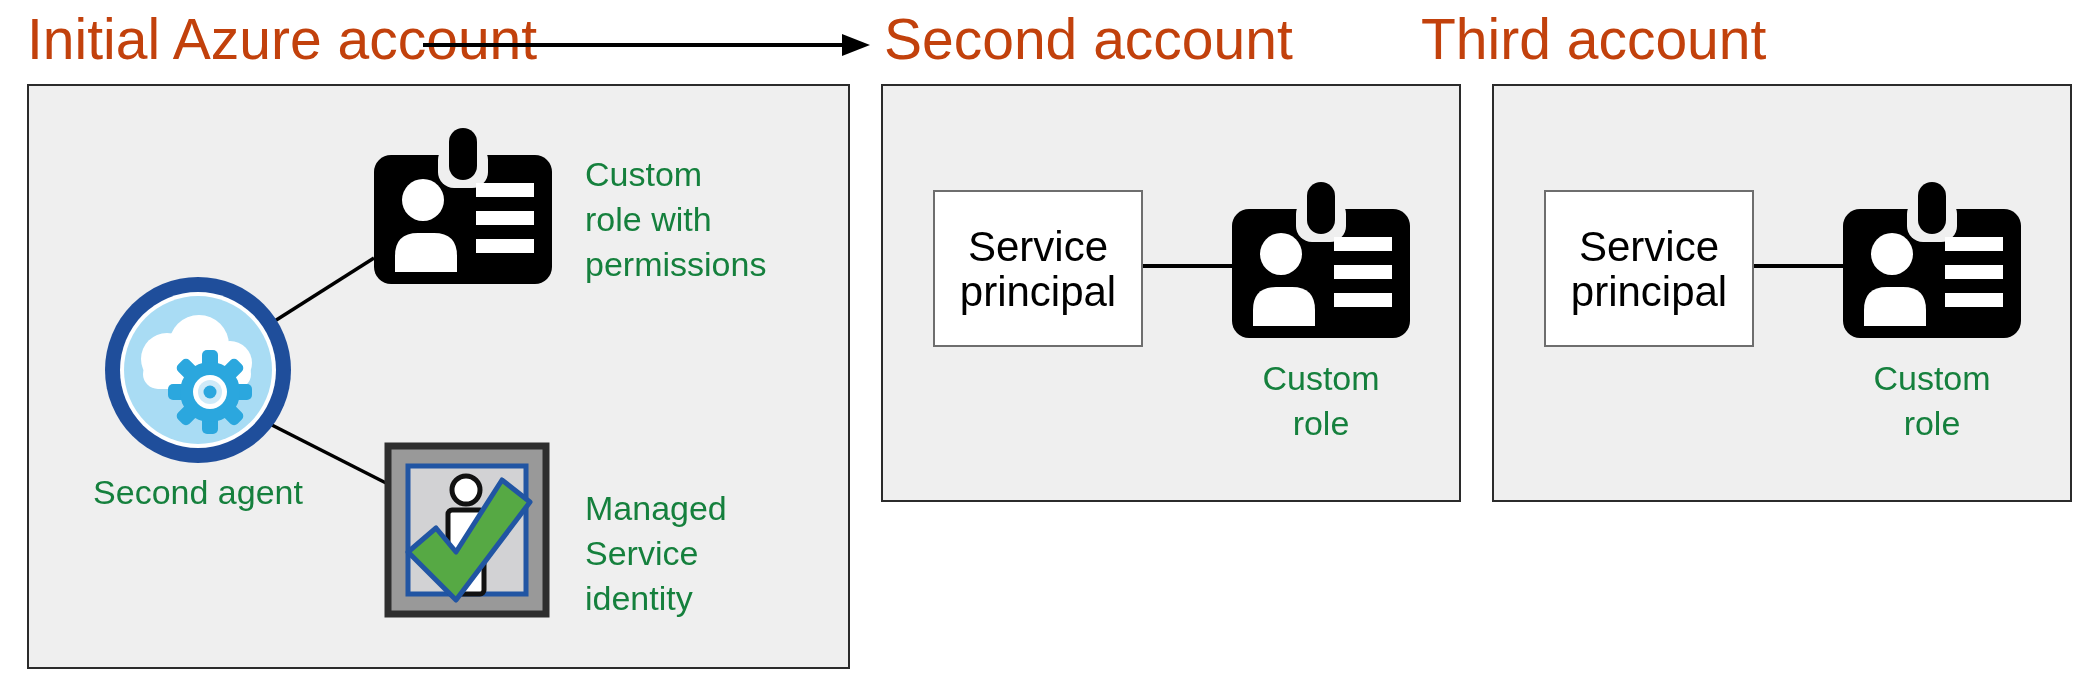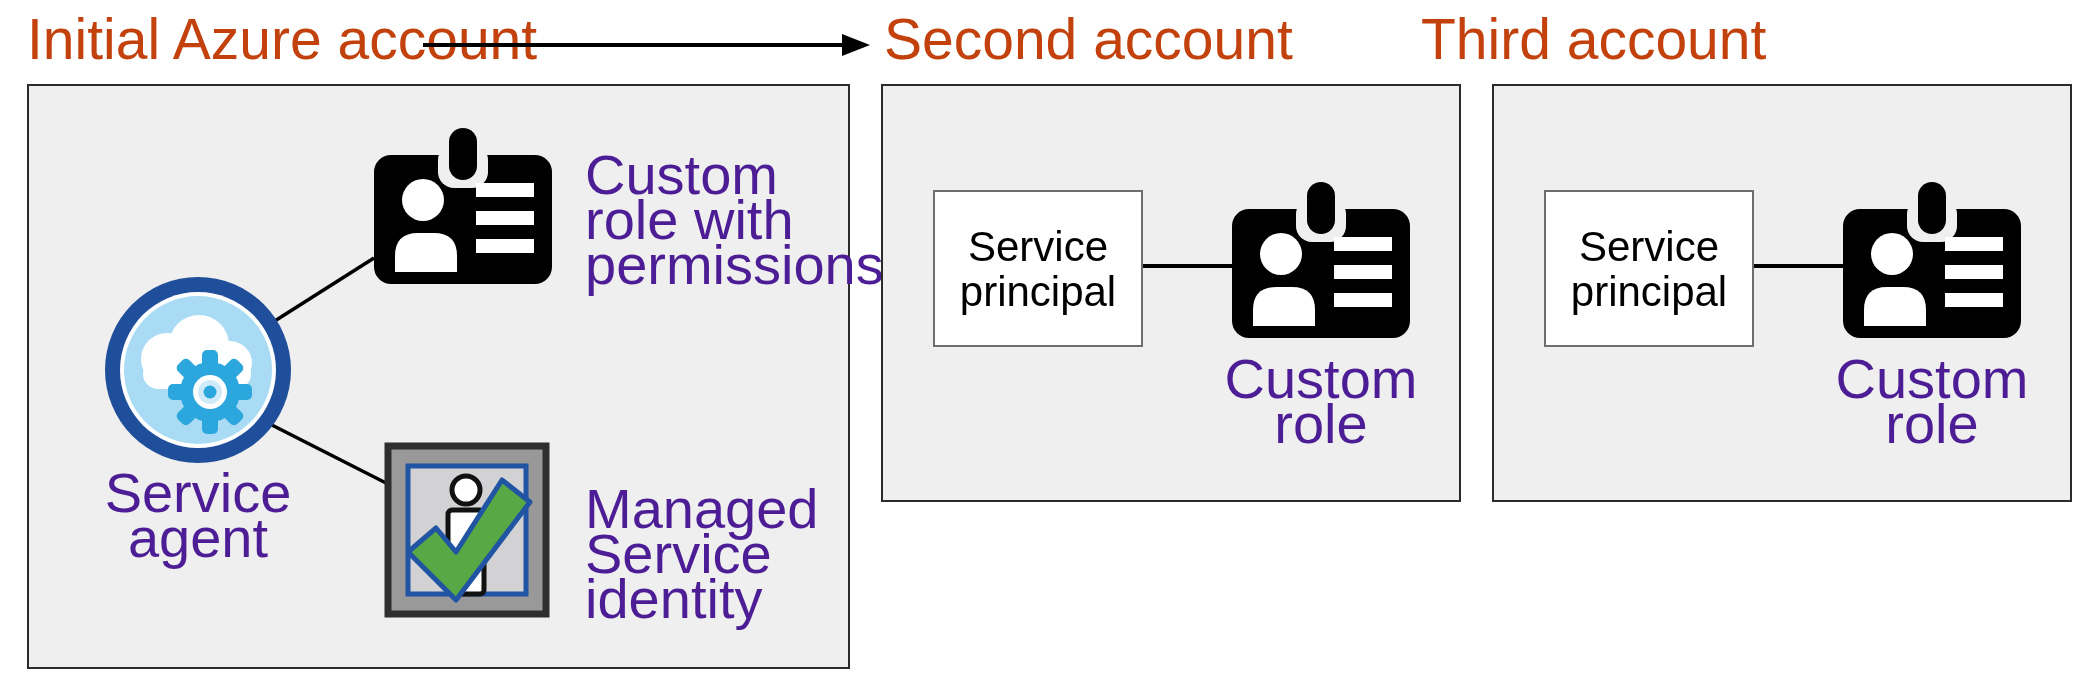--- a/index.html
+++ b/index.html
@@ -18,21 +18,21 @@
   .panel{
     position:absolute;top:84px;background:var(--panel-bg);
     border:2px solid var(--panel-border);box-sizing:border-box;
   }
   .panel-initial{left:27px;width:823px;height:585px;}
   .panel-second{left:881px;width:580px;height:418px;}
   .panel-third{left:1492px;width:580px;height:418px;}
   .abs{position:absolute;}
   .connectors{left:0;top:0;}
   .label{
-    position:absolute;font-size:56px;line-height:45px;color:#4c1d95;
+    position:absolute;font-size:34px;line-height:45px;color:#15803d;
     white-space:pre-line;
   }
   .label-center{text-align:center;}
   .lbl-crp{left:556px;top:66px;}
   .lbl-msi{left:556px;top:372px;margin-top:28px;}
   .lbl-agent{left:29px;top:384px;width:280px;}
   .badge-1{left:343px;top:40px;}
   .agent-1{left:74px;top:189px;}
   .msi-1{left:355px;top:356px;}
   .sp-box{
@@ -105,21 +105,21 @@
         <rect x="-8" y="-42" width="16" height="84" rx="5"></rect>
         <rect x="-8" y="-42" width="16" height="84" rx="5" transform="rotate(45)"></rect>
         <rect x="-8" y="-42" width="16" height="84" rx="5" transform="rotate(90)"></rect>
         <rect x="-8" y="-42" width="16" height="84" rx="5" transform="rotate(135)"></rect>
         <circle r="30"></circle>
         <circle r="17" fill="#fff"></circle>
         <circle r="12" fill="var(--sky-light)"></circle>
         <circle r="6.5" fill="var(--gear-blue)"></circle>
       </g>
     </svg>
-    <div class="label label-center lbl-agent">Service agent</div>
+    <div class="label label-center lbl-agent">Second agent</div>
 
     <svg class="abs msi-1" width="166" height="176" viewBox="0 0 166 176">
       <rect x="4" y="4" width="158" height="168" fill="var(--msi-gray)" stroke="var(--msi-outline)" stroke-width="7"></rect>
       <rect x="24" y="24" width="118" height="128" fill="var(--msi-inner)" stroke="var(--msi-blue)" stroke-width="5"></rect>
       <g stroke="#111" stroke-width="5" fill="#fff">
         <circle cx="82" cy="48" r="14"></circle>
         <rect x="64" y="68" width="36" height="84" rx="4"></rect>
       </g>
       <path d="M24,110 L52,86 L72,110 L118,38 L146,60 L72,158 Z" fill="var(--check-green)" stroke="var(--msi-blue)" stroke-width="5" stroke-linejoin="round"></path>
     </svg>

